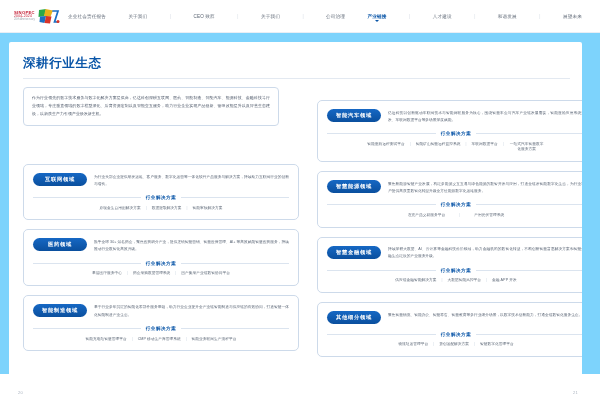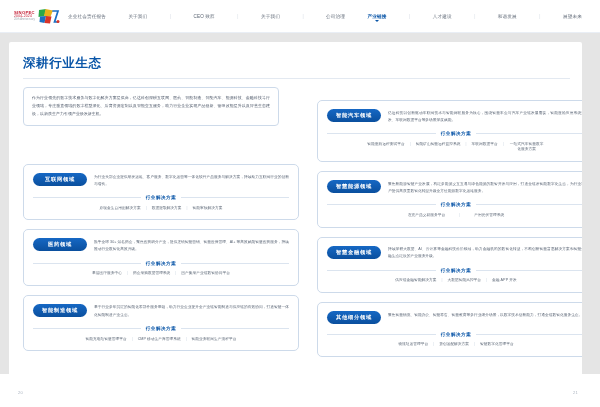--- a/index.html
+++ b/index.html
@@ -61,21 +61,21 @@
     border-left: 2.2px solid transparent;
     border-right: 2.2px solid transparent;
     border-top: 2.4px solid #0a56a8;
   }
   .nav-sep { color: #d3dae3; font-size: 4.6px; }
 
   
   .page {
     position: relative;
     height: 374px;
-    background: #e5e5e5;
+    background: #7dd3fc;
     padding: 9px 18px 0 9px;
   }
   .sheet {
     position: relative;
     height: 356px;
     background: #ffffff;
     border-radius: 2px;
     padding: 10px 12px 0 12px;
     overflow: hidden;
   }

